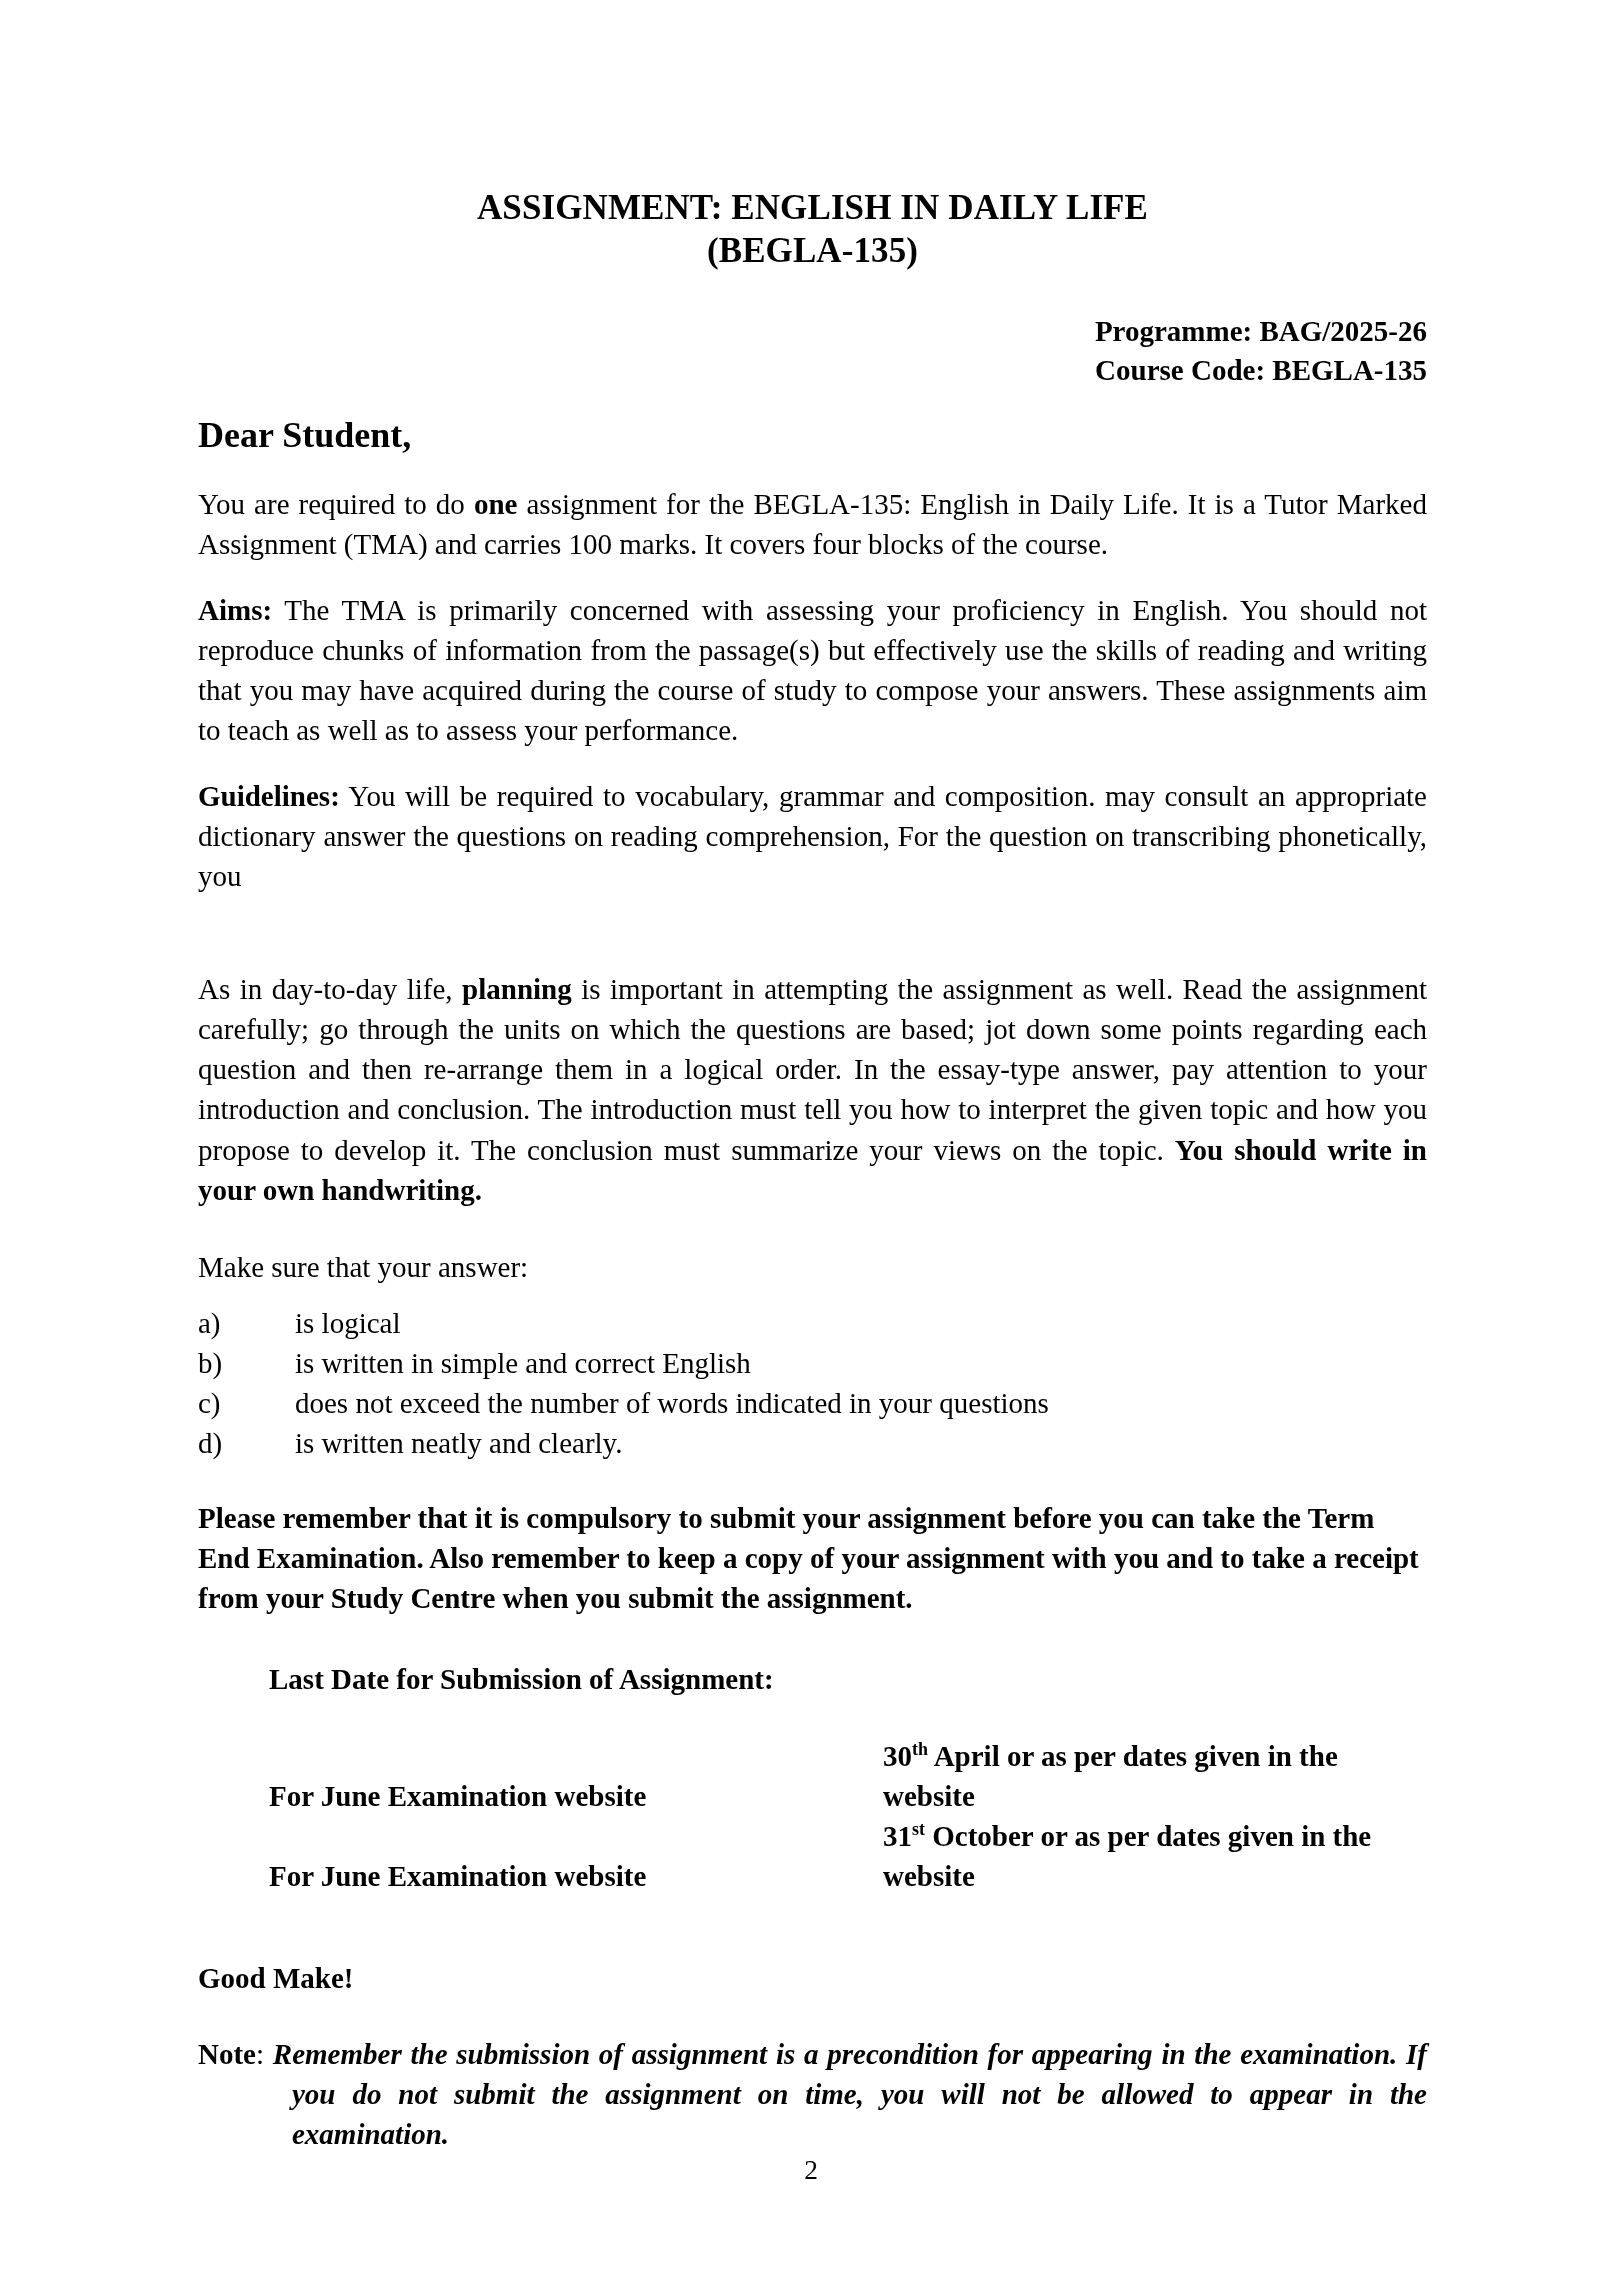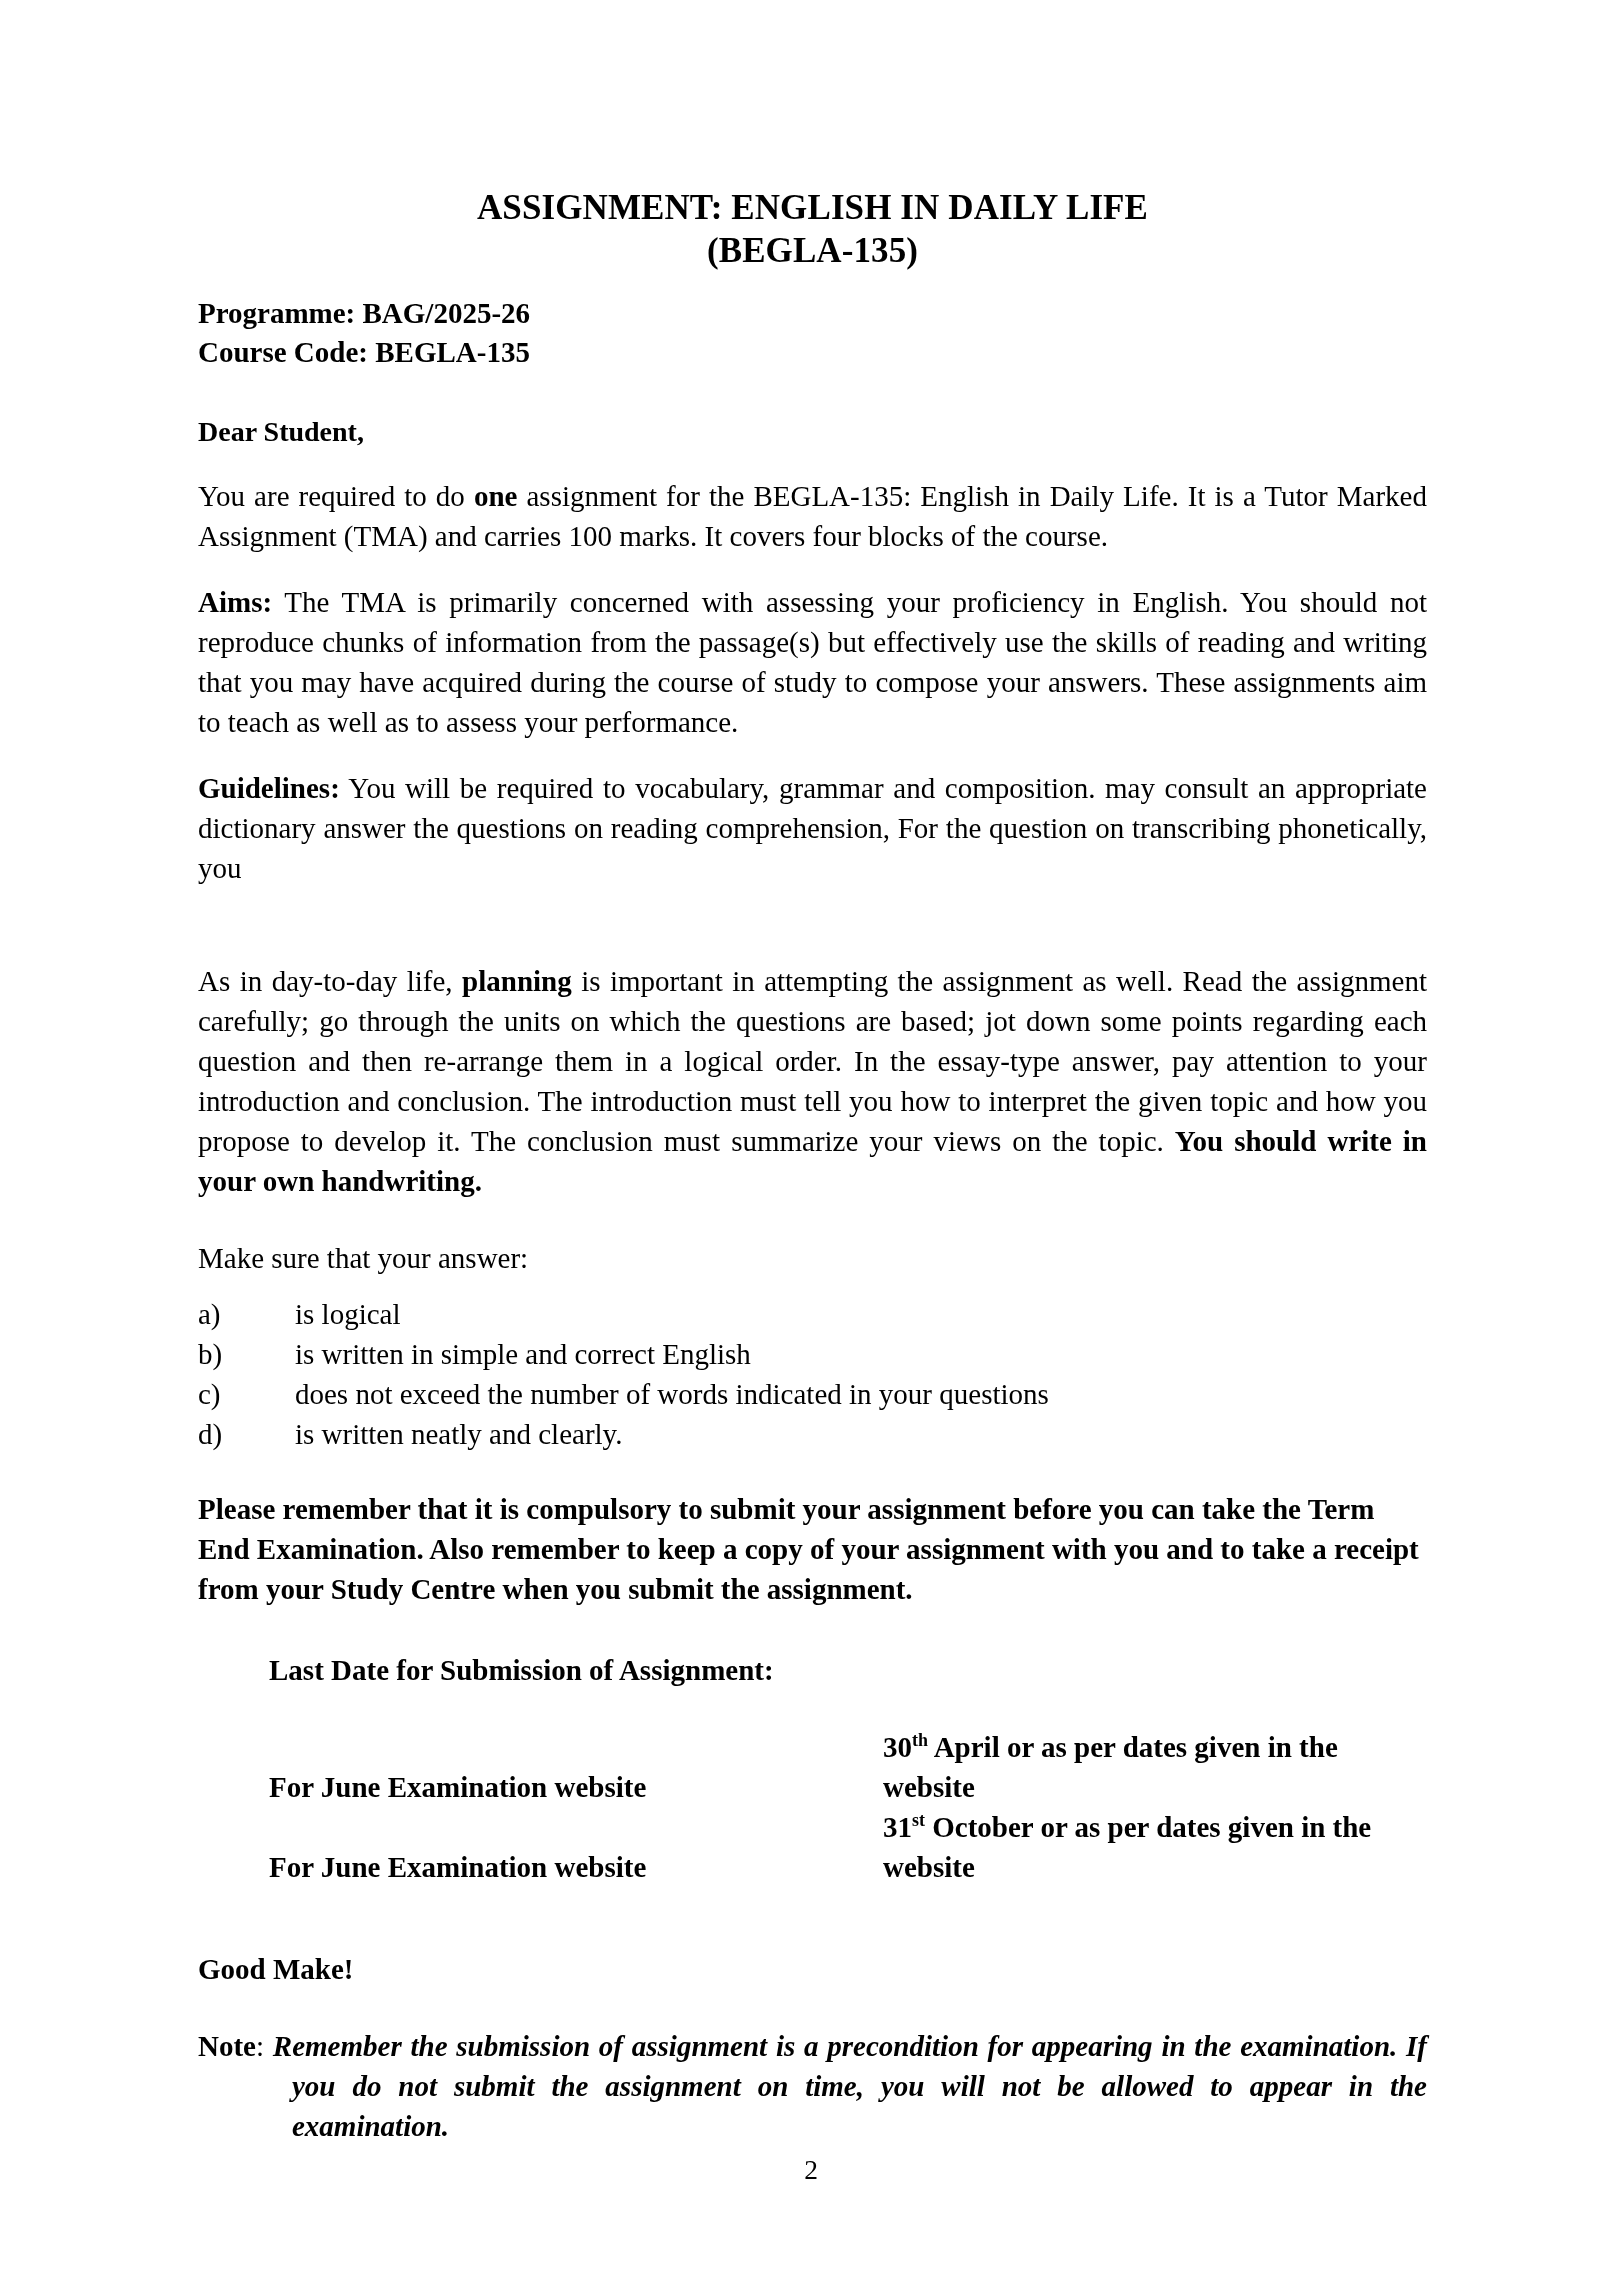--- a/index.html
+++ b/index.html
@@ -32,32 +32,33 @@
     font-size: 35px;
     line-height: 1.22;
     margin: 0;
     padding-top: 187px;
     letter-spacing: 0.1px;
   }
   .doc-title .line2 { display: block; }
 
   
   .meta {
+    text-align: right;
     font-weight: bold;
     font-size: 29px;
     line-height: 1.33;
+    margin-top: 40px;
+  }
+  .meta div { white-space: nowrap; }
+
+  
+  .salutation {
+    font-weight: bold;
+    font-size: 36px;
     margin-top: 22px;
-  }
-  .meta div { white-space: nowrap; }
-
-  
-  .salutation {
-    font-weight: bold;
-    font-size: 28px;
-    margin-top: 42px;
     line-height: 1.3;
   }
   p.body {
     font-size: 29px;
     line-height: 1.38;
     text-align: justify;
     text-justify: inter-word;
     margin: 26px 0 0 0;
   }
   p.body.gap-lg { margin-top: 73px; }

